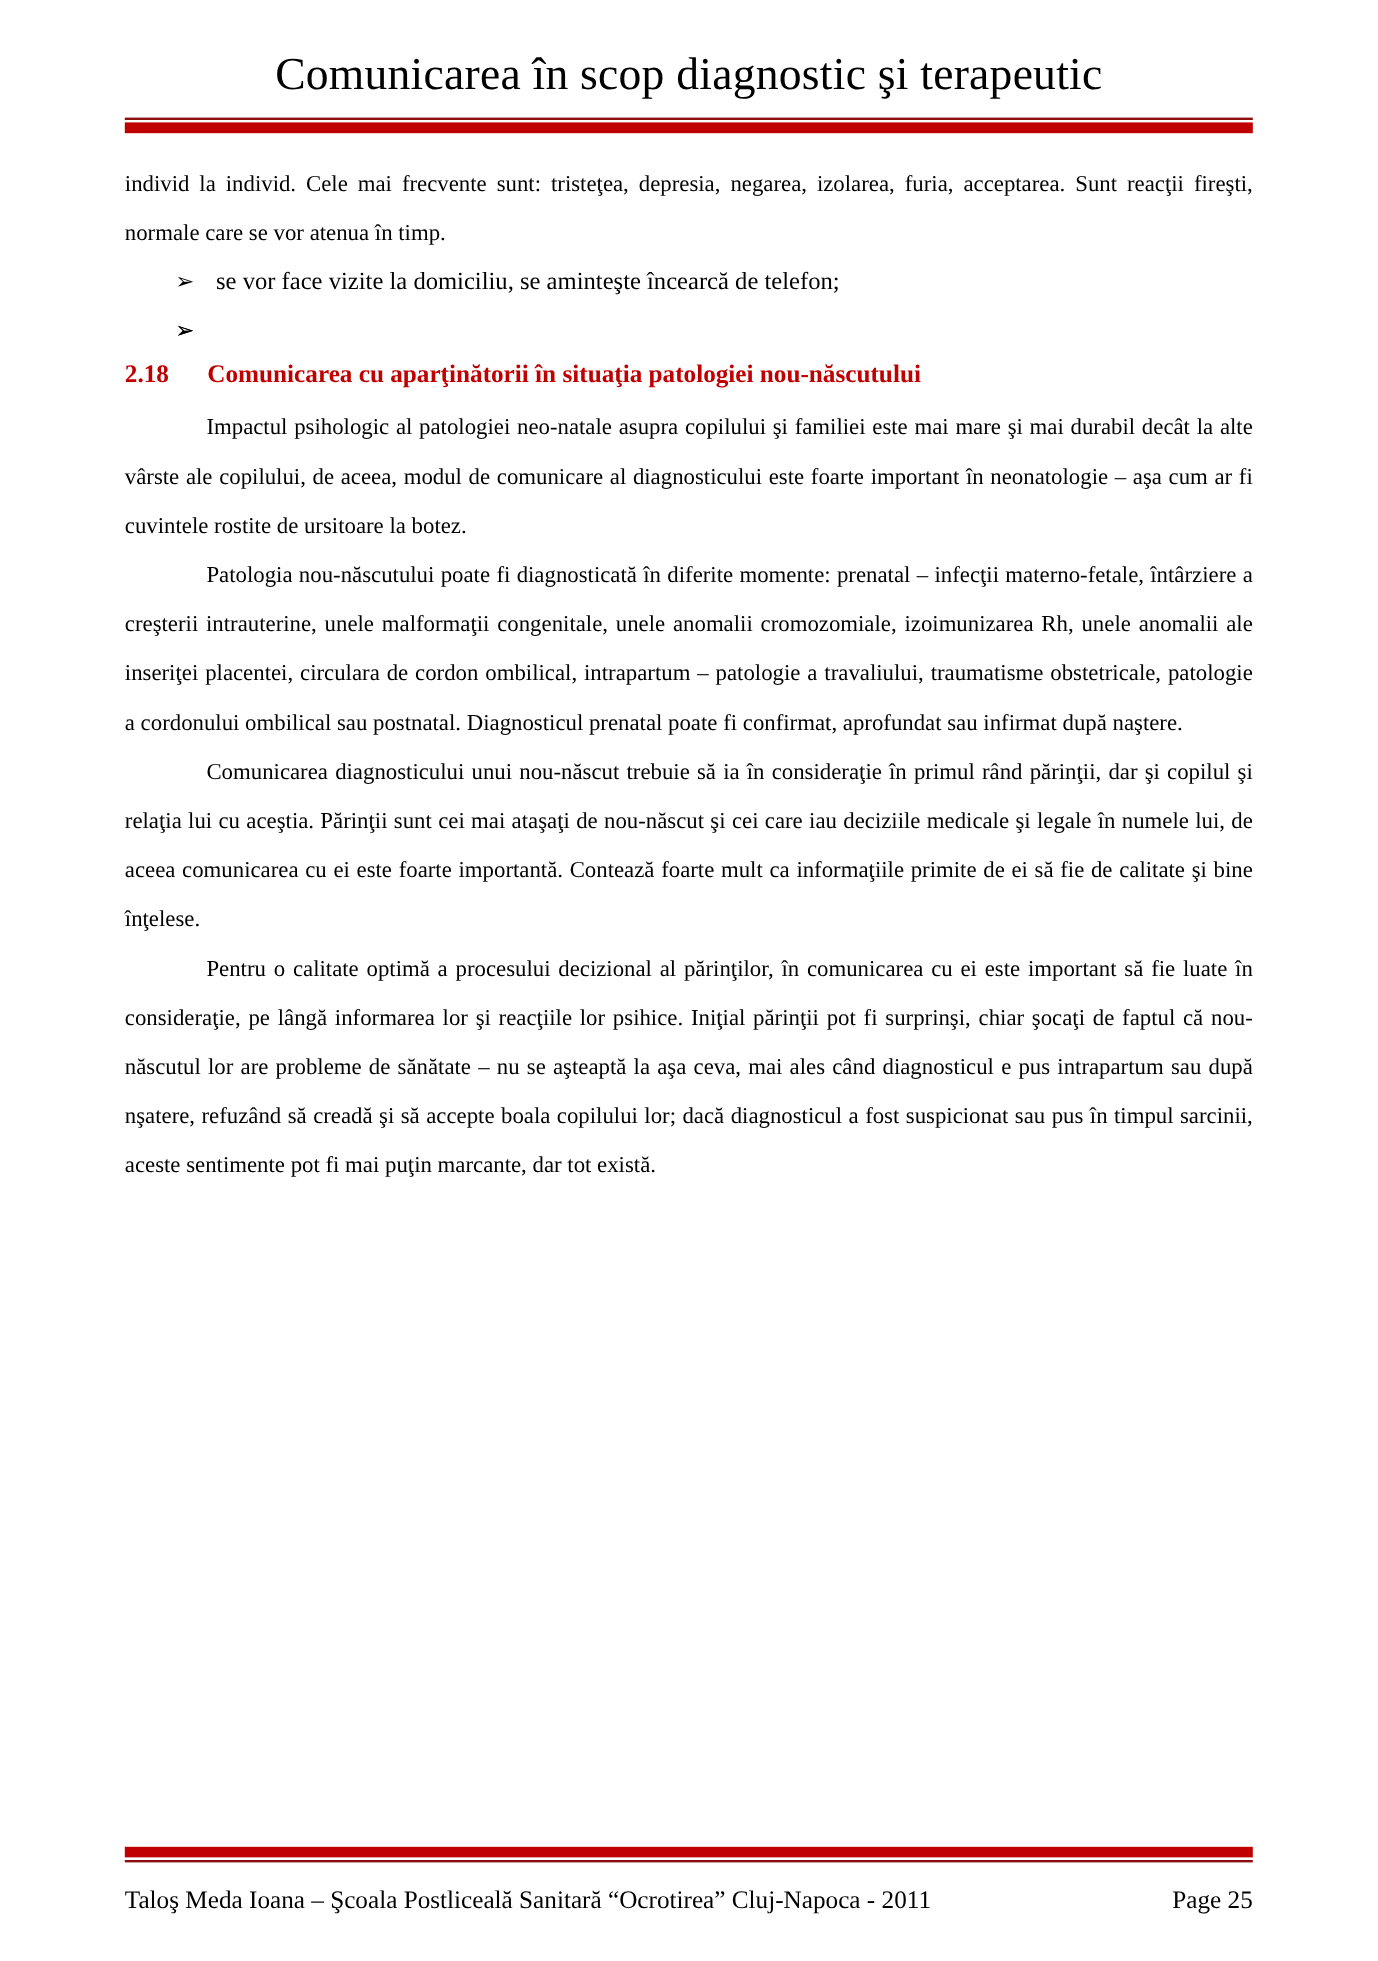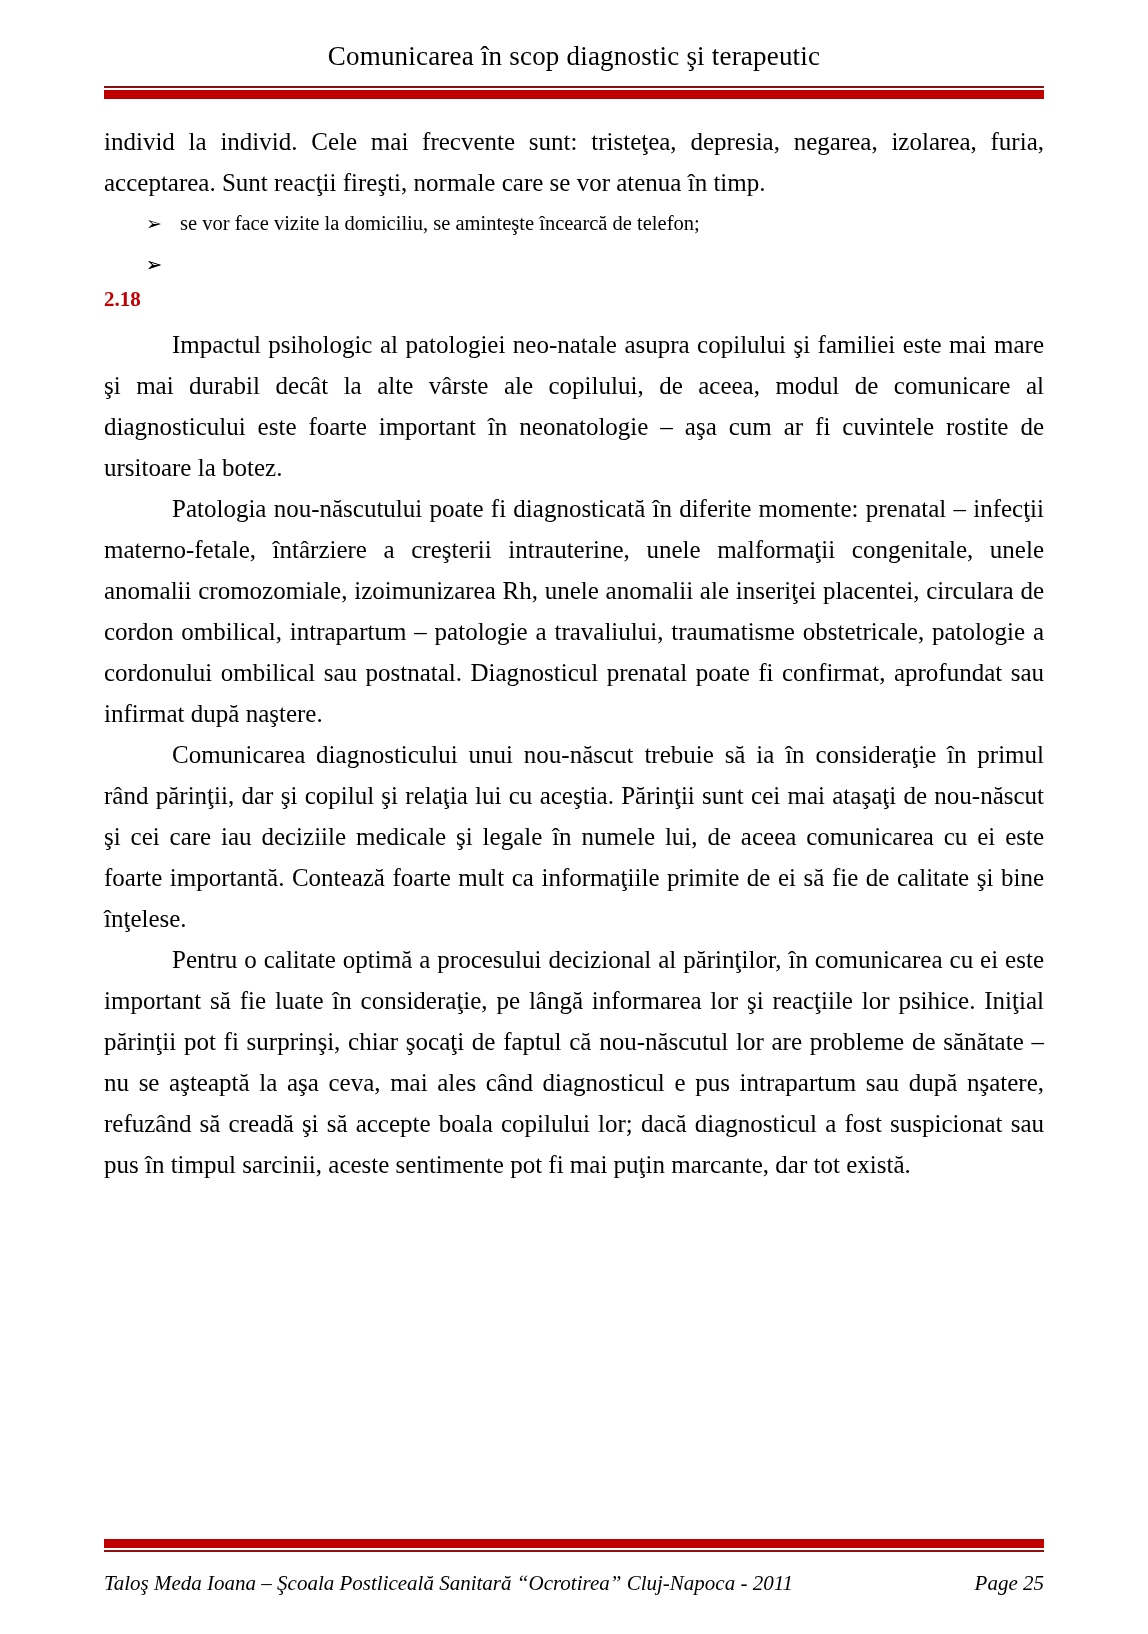--- a/index.html
+++ b/index.html
@@ -25,21 +25,21 @@
     display: flex;
     flex-direction: column;
   }
 
   
   .header {
     padding-top: 42px;
   }
   .header-title {
     text-align: center;
-    font-size: 27px;
+    font-size: 38px;
     line-height: 1.1;
     letter-spacing: 0.2px;
     color: #000000;
     font-weight: 400;
     padding: 0 72px;
   }
   .header-rule {
     margin: 14px 104px 0 104px;
     height: 0;
     border: 0;
@@ -62,21 +62,21 @@
 
   
   .content {
     flex: 1 1 auto;
     padding: 22px 104px 0 104px;
     box-sizing: border-box;
   }
 
   p.para {
     margin: 0 0 0 0;
-    font-size: 25px;
+    font-size: 19px;
     line-height: 41px;
     text-align: justify;
     text-justify: inter-word;
     hyphens: none;
   }
   p.para.indent {
     text-indent: 72px;
   }
   p.para.indent-small {
     text-indent: 68px;
@@ -129,21 +129,20 @@
     padding-bottom: 36px;
   }
   .footer-rules { margin-bottom: 16px; }
   .footer-row {
     margin: 0 104px;
     display: flex;
     justify-content: space-between;
     align-items: baseline;
     font-size: 21px;
     line-height: 30px;
-    font-style: italic;
   }
   .footer-left { white-space: nowrap; }
   .footer-right { white-space: nowrap; }
 </style>
 </head>
 <body>
 
 <div class="page">
 
   <div class="header">
@@ -167,20 +166,21 @@
       <li>
         <span class="marker">➢</span>
       </li>
       <li>
         <span class="marker">➢</span>
       </li>
     </ul>
 
     <div class="section-heading">
       <span class="sec-num">2.18</span>
+      <span class="sec-title">Comunicarea cu aparţinătorii în situaţia patologiei nou-născutului</span>
     </div>
 
     <p class="para indent-small">Impactul psihologic al patologiei neo-natale asupra copilului şi familiei este mai mare şi mai durabil decât la alte vârste ale copilului, de aceea, modul de comunicare al diagnosticului este foarte important în neonatologie – aşa cum ar fi cuvintele rostite de ursitoare la botez.</p>
 
     <p class="para indent-small">Patologia nou-născutului poate fi diagnosticată  în diferite momente: prenatal – infecţii materno-fetale, întârziere a creşterii intrauterine, unele malformaţii congenitale, unele anomalii cromozomiale, izoimunizarea Rh, unele anomalii ale inseriţei placentei, circulara de cordon ombilical, intrapartum – patologie a travaliului, traumatisme obstetricale, patologie a cordonului ombilical sau postnatal. Diagnosticul prenatal poate fi  confirmat, aprofundat sau infirmat după naştere.</p>
 
     <p class="para indent-small">Comunicarea diagnosticului unui nou-născut trebuie să ia în consideraţie în primul rând părinţii, dar şi copilul şi relaţia lui cu aceştia. Părinţii sunt cei mai ataşaţi de nou-născut şi cei care iau deciziile medicale şi legale în numele lui, de aceea comunicarea cu ei este foarte importantă. Contează foarte mult ca informaţiile primite de ei să  fie de calitate şi bine înţelese.</p>
 
 
     <p class="para indent-small">Pentru o calitate optimă a procesului decizional al părinţilor, în comunicarea cu ei este important să fie luate în consideraţie, pe lângă informarea lor şi reacţiile lor psihice. Iniţial părinţii pot fi  surprinşi, chiar şocaţi de faptul că nou-născutul lor are probleme de sănătate – nu se aşteaptă la aşa ceva, mai ales când diagnosticul e pus intrapartum sau după nşatere, refuzând să creadă  şi să accepte boala copilului lor; dacă diagnosticul a fost suspicionat sau pus în timpul sarcinii, aceste sentimente pot fi  mai puţin marcante, dar tot există.</p>

